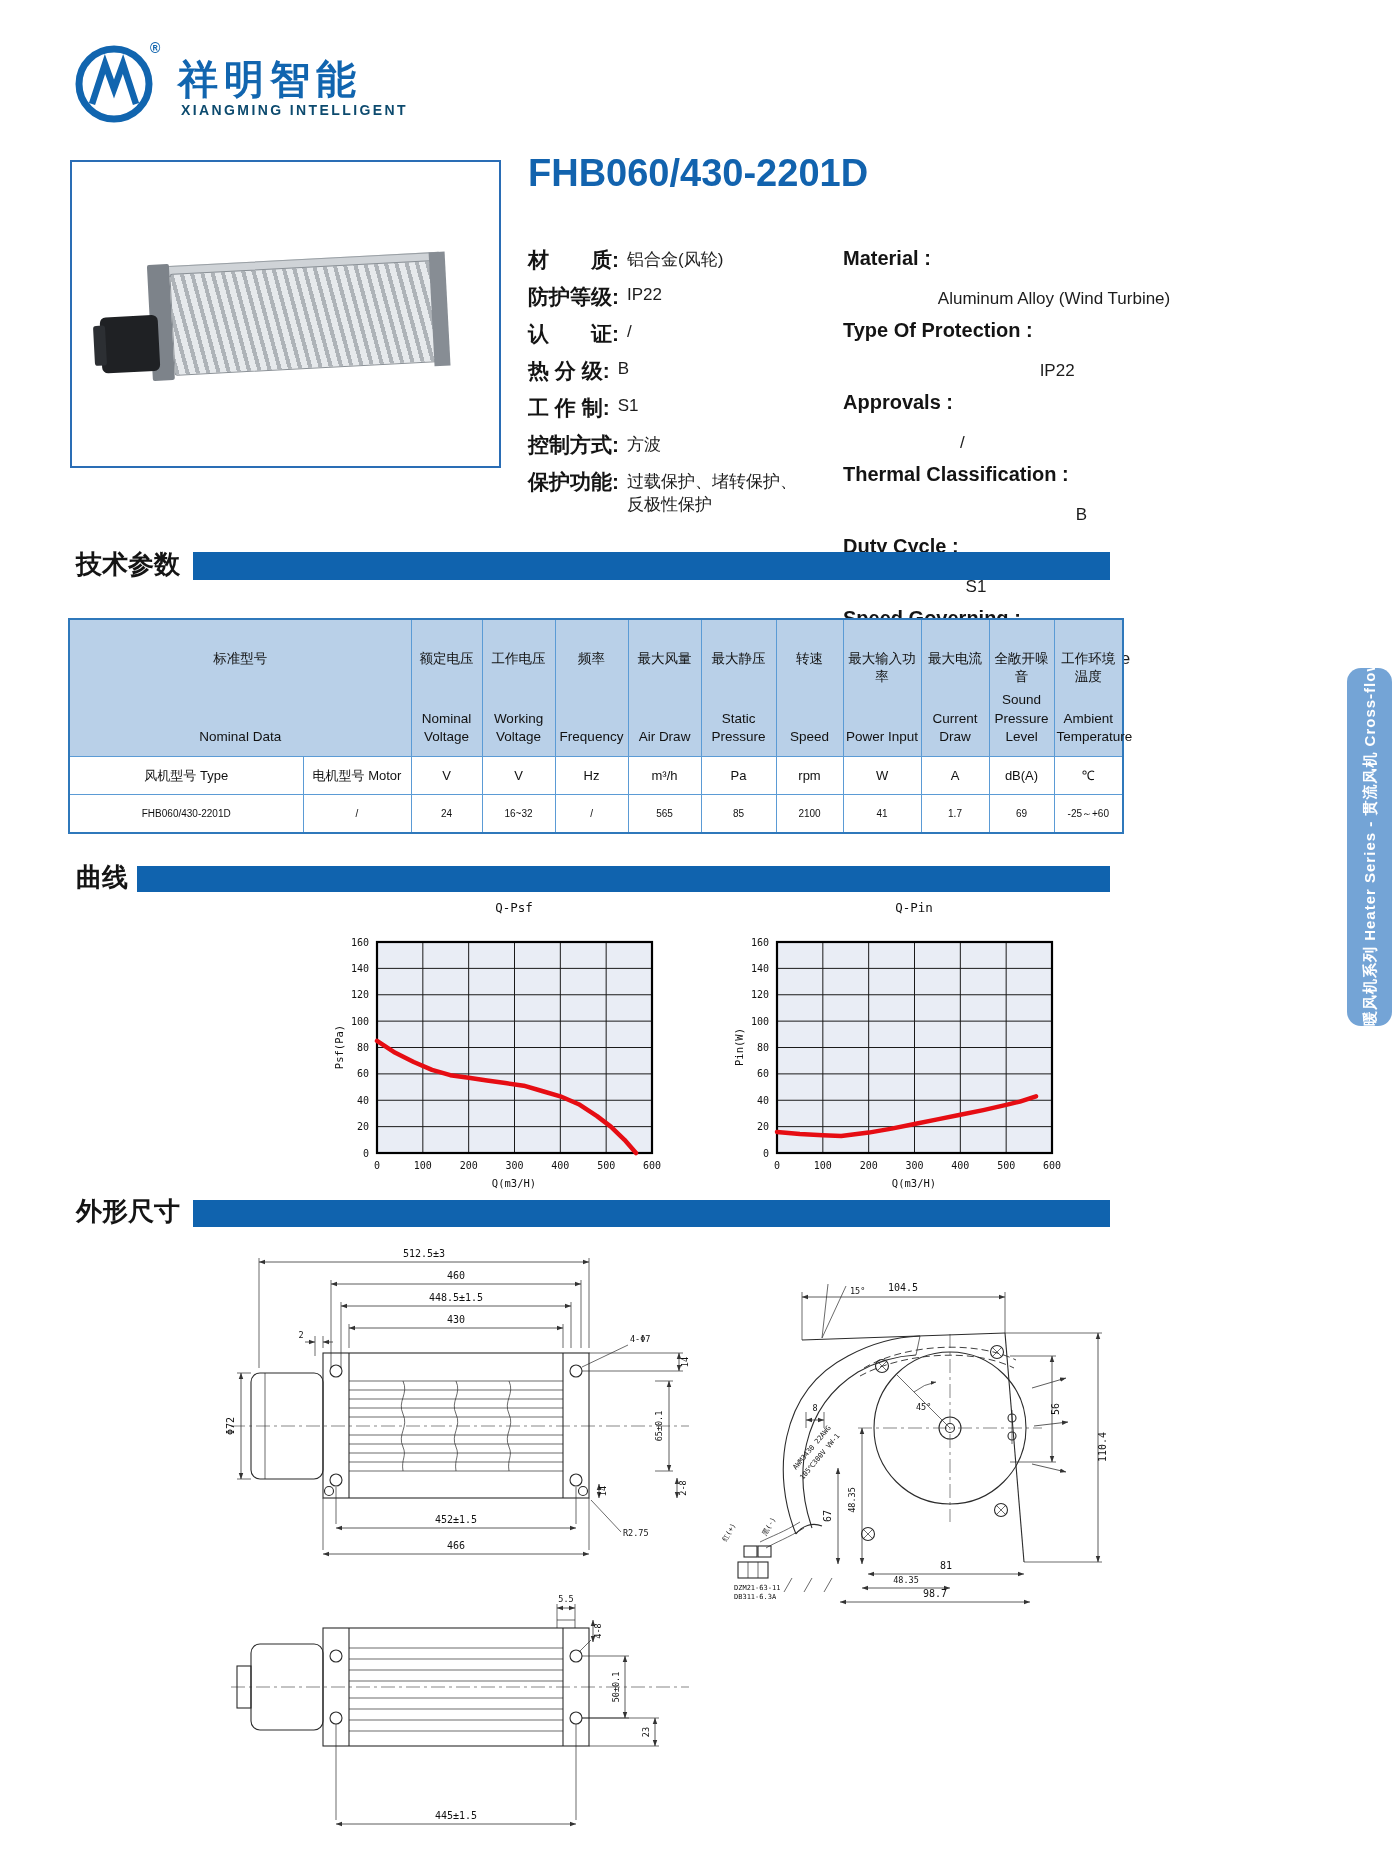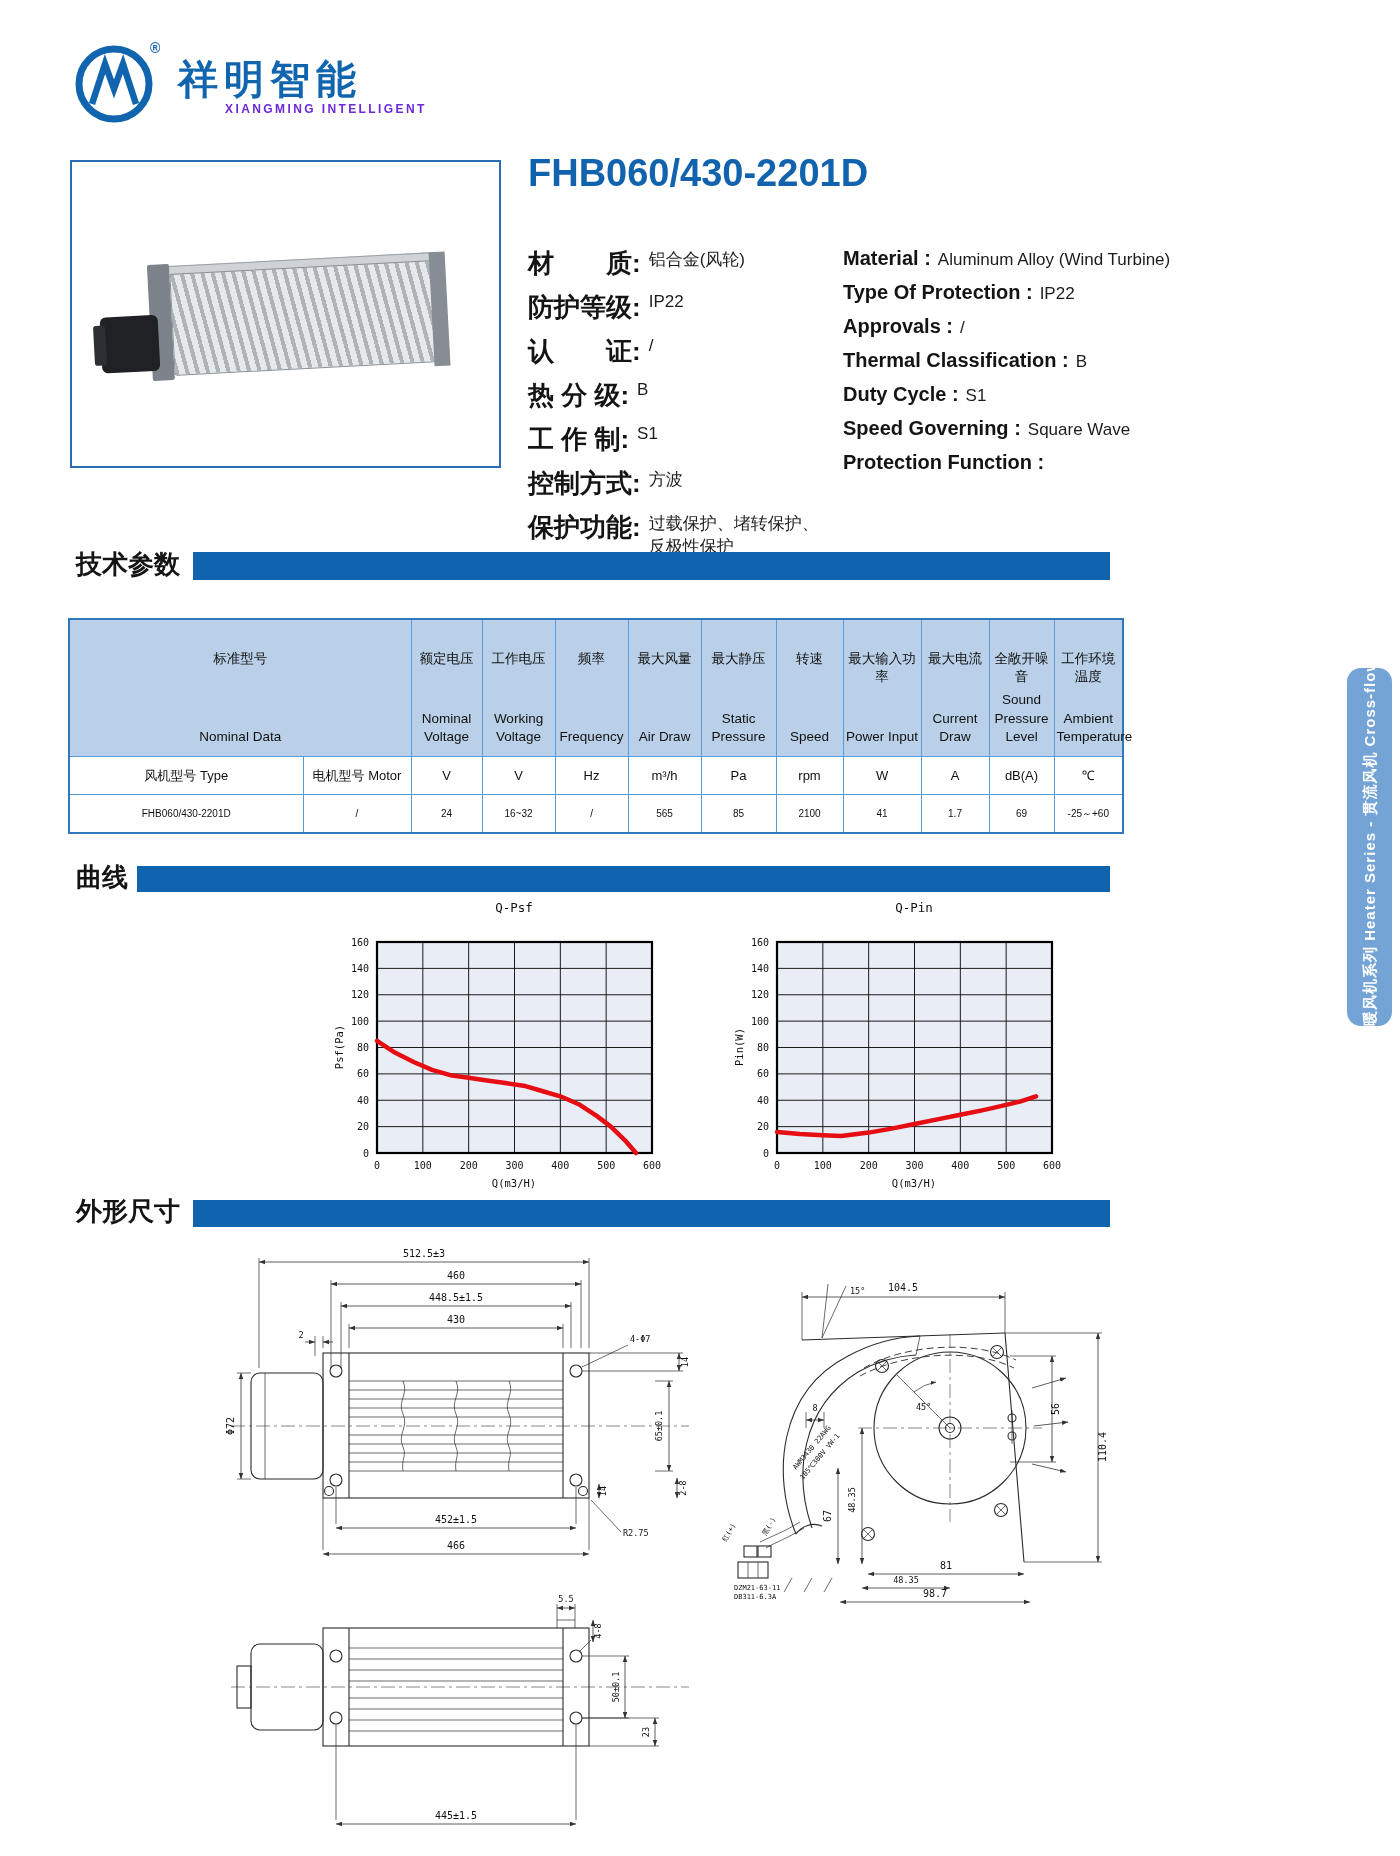--- a/index.html
+++ b/index.html
@@ -2,45 +2,45 @@
 <html><head>
 <meta charset="utf-8">
 <style>
   html,body{margin:0;padding:0;background:#fff;}
   .page{position:relative;width:1400px;height:1856px;background:#fff;overflow:hidden;
         font-family:"Liberation Sans",sans-serif;color:#111;}
   .abs{position:absolute;}
   
   .brand-cn{position:absolute;left:178px;top:52px;font-size:40px;font-weight:bold;
             color:#1165af;letter-spacing:6px;}
-  .brand-en{position:absolute;left:181px;top:102px;font-size:12px;font-weight:bold;
-            color:#6d28d9;letter-spacing:2.4px;margin-left:44px;}
+  .brand-en{position:absolute;left:181px;top:102px;font-size:14px;font-weight:bold;
+            color:#0c4a6e;letter-spacing:2.4px;}
   .brand-reg{position:absolute;left:150px;top:40px;font-size:14px;font-weight:bold;color:#1165af;}
   
   .img-box{position:absolute;left:70px;top:160px;width:427px;height:304px;
            border:2px solid #2a6db5;background:#fff;}
   .ph-group{position:absolute;left:28px;top:92px;width:370px;height:135px;transform:rotate(-3deg);}
   .ph-group div{position:absolute;}
   .ph-top{left:62px;top:6px;width:278px;height:9px;background:#cfd3d7;border:1px solid #9aa0a5;}
   .ph-endL{left:50px;top:4px;width:22px;height:116px;background:#7d838a;border-radius:2px;}
   .ph-roller{left:72px;top:14px;width:262px;height:100px;border:1px solid #8a9096;border-radius:3px;
      background:repeating-linear-gradient(78deg,#aeb3b8 0 4px,#e6e9ec 4px 10px);}
   .ph-endR{left:332px;top:6px;width:16px;height:114px;background:#878d94;}
   .ph-motor{left:0;top:54px;width:58px;height:56px;background:#1f2124;border-radius:6px;}
   .ph-cap{left:-7px;top:62px;width:12px;height:40px;background:#2c2f33;border-radius:3px;}
   
   .prod-title{position:absolute;left:528px;top:152px;font-size:38px;font-weight:bold;color:#1263ae;}
   .spec-col{position:absolute;top:246px;}
   .spec-cn{left:528px;width:305px;}
   .spec-en{left:843px;width:330px;}
   .spec-row{display:flex;align-items:flex-start;margin-bottom:9px;min-height:25px;}
-  .spec-cn .spec-label{font-weight:bold;font-size:26px;white-space:pre;color:#141414;text-align:center;}
+  .spec-cn .spec-label{font-weight:bold;font-size:21px;white-space:pre;color:#141414;text-align:center;}
   .spec-cn .spec-value{font-size:17px;margin-left:8px;padding-top:2px;white-space:pre-line;color:#1c1c1c;}
   .spec-en .spec-label{font-weight:bold;font-size:20px;white-space:nowrap;color:#141414;padding-top:1px;}
-  .spec-en .spec-value{font-size:17px;margin-left:7px;padding-top:3px;white-space:pre-line;line-height:21px;color:#1c1c1c;}
+  .spec-en .spec-value{font-size:17px;margin-left:7px;padding-top:3px;white-space:pre-line;line-height:21px;color:#1c1c1c;margin-top:39px;}
   
   .sec-title{position:absolute;font-size:26px;font-weight:bold;color:#141414;}
   .sec-bar{position:absolute;background:#1063ae;}
   
   .ptable{position:absolute;left:68px;top:618px;border-collapse:collapse;table-layout:fixed;
           width:1054px;font-size:13.5px;}
   .ptable td{border:1.5px solid #5b9bd5;text-align:center;vertical-align:middle;padding:0 2px;
              line-height:1.35;background:#fff;}
   .ptable tr.hd td{background:#b9d0e8;}
   .ptable .hd-cell{display:flex;flex-direction:column;justify-content:space-between;

